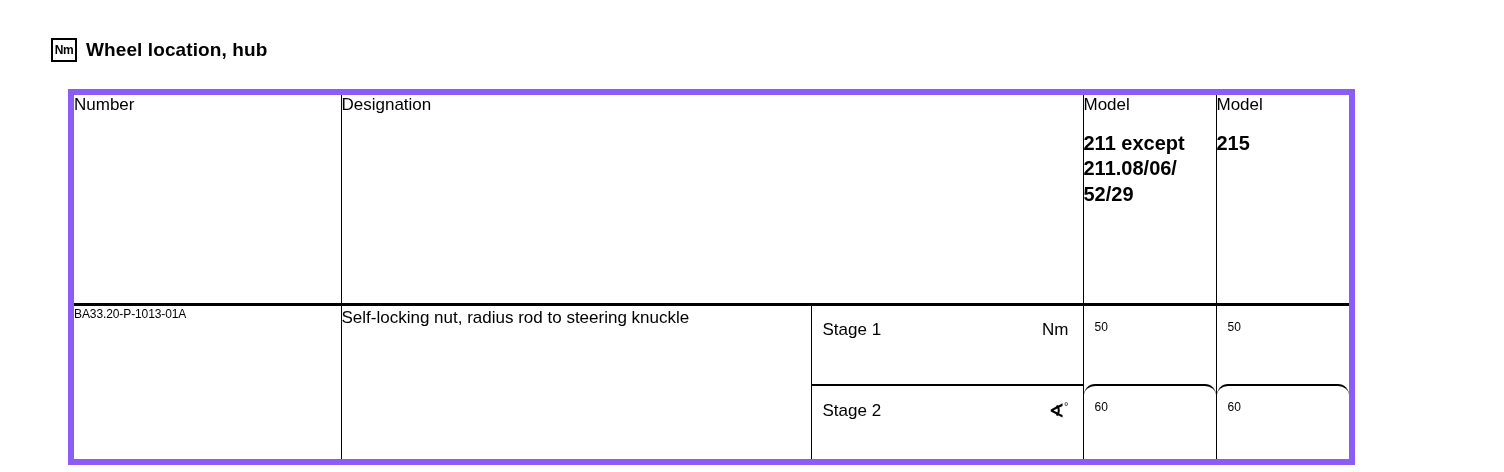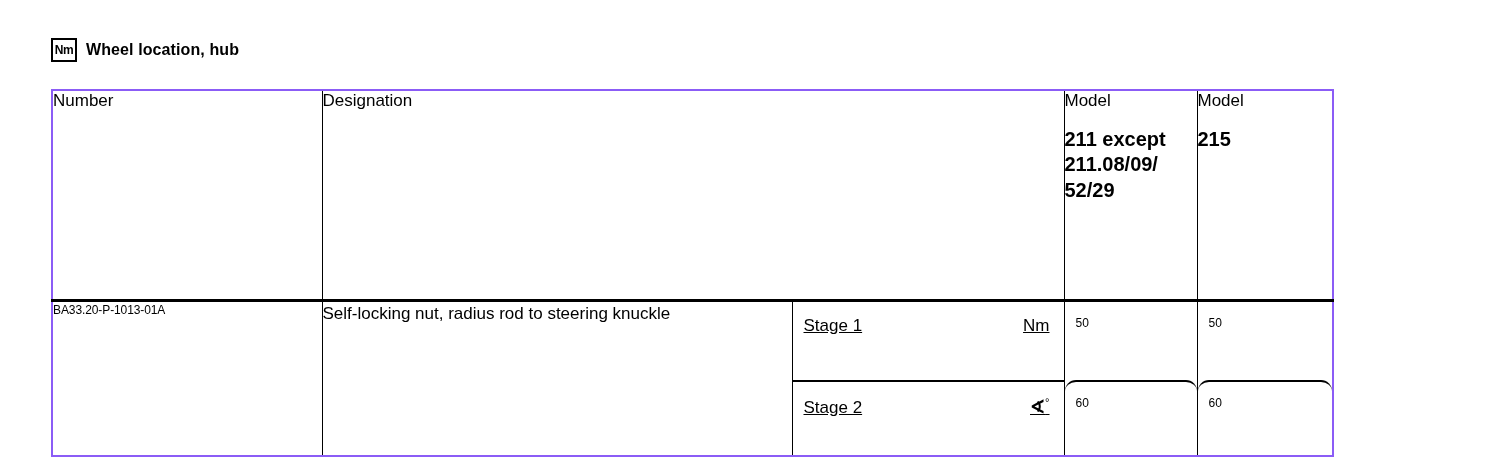--- a/index.html
+++ b/index.html
@@ -34,21 +34,21 @@
     display: flex;
     align-items: center;
     justify-content: center;
     font-weight: bold;
     font-size: 12px;
     line-height: 1;
     letter-spacing: -0.3px;
     background: #ffffff;
   }
   .section-title {
-    font-size: 16px;
+    font-size: 19px;
     font-weight: bold;
     letter-spacing: 0.1px;
     white-space: nowrap;
     text-align: right;
   }
 
   
   .torque-table {
     position: absolute;
     left: 51px;
@@ -62,21 +62,22 @@
   .torque-table th {
     border: 1px solid #000000;
     padding: 0;
     vertical-align: top;
     text-align: left;
     font-weight: normal;
   }
 
   
   .torque-table {
-    border: 2px solid #8b5cf6;
+    border: 6px solid #8b5cf6;
+    margin-left: 17px;
   }
 
   col.c-number    { width: 270px; }
   col.c-desig     { width: 470px; }
   col.c-stage     { width: 272px; }
   col.c-model-a   { width: 133px; }
   col.c-model-b   { width: 136px; }
 
   
   .hdr-cell {
@@ -120,25 +121,24 @@
     table-layout: fixed;
   }
   .stage-table td {
     border: none;
     padding: 0;
   }
   .stage-row-top td   { height: 78px; }
   .stage-row-bot td   { height: 73px; border-top: 2px solid #000000; }
   .stage-inner {
     display: flex;
-    align-items: flex-end;
+    align-items: center;
     justify-content: space-between;
     padding: 14px 14px 0 11px;
     font-size: 17px;
-    text-decoration: underline;
   }
   .stage-unit {
     font-size: 17px;
     white-space: nowrap;
   }
   .angle-symbol {
     font-weight: bold;
     font-size: 18px;
   }
   .angle-deg {
@@ -176,21 +176,21 @@
     <col class="c-model-b">
   </colgroup>
 
   <thead>
     <tr>
       <th class="hdr-cell">Number</th>
       <th class="hdr-cell" colspan="2">Designation</th>
       <th class="hdr-cell">
         <span class="hdr-model-label">Model</span>
         <span class="hdr-model-detail">211 except</span>
-        <span class="hdr-model-detail">211.08/09/</span>
+        <span class="hdr-model-detail">211.08/06/</span>
         <span class="hdr-model-detail">52/29</span>
       </th>
       <th class="hdr-cell">
         <span class="hdr-model-label">Model</span>
         <span class="hdr-model-detail">215</span>
       </th>
     </tr>
   </thead>
 
   <tbody>

